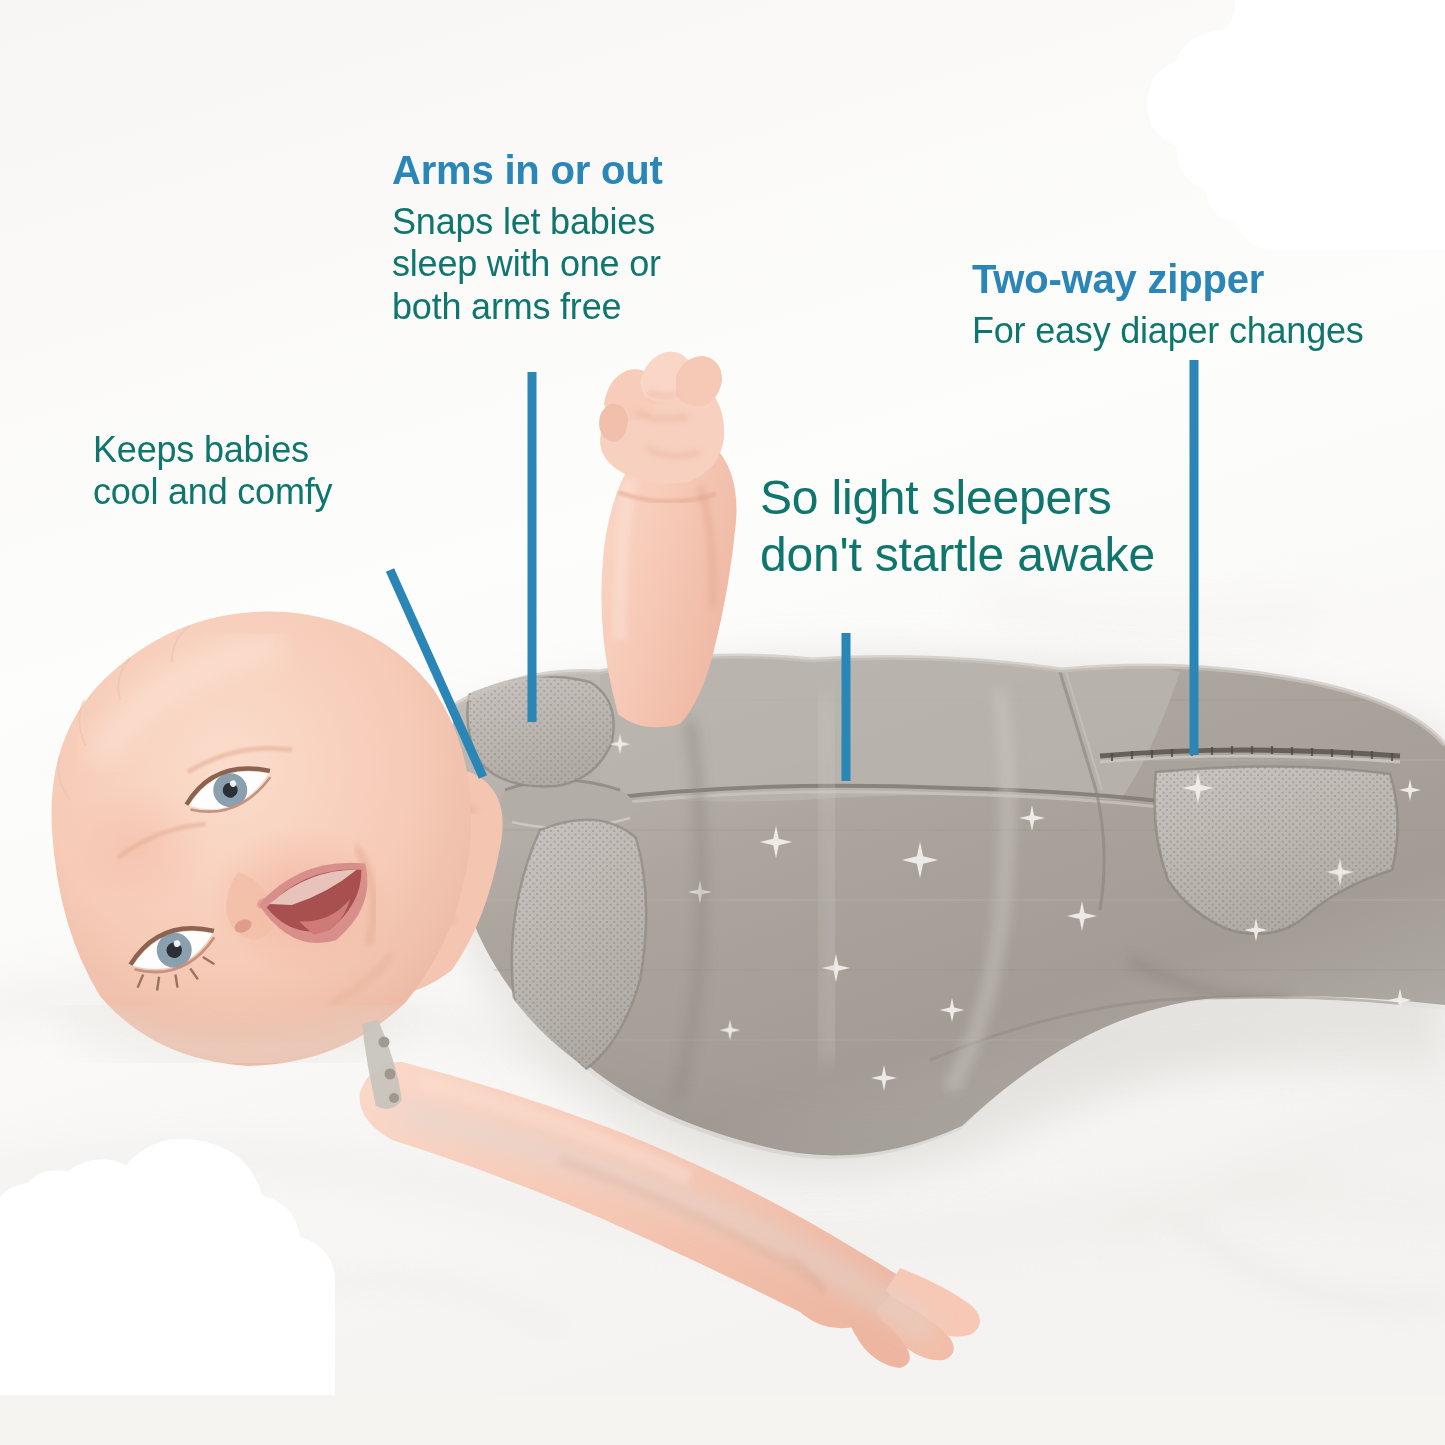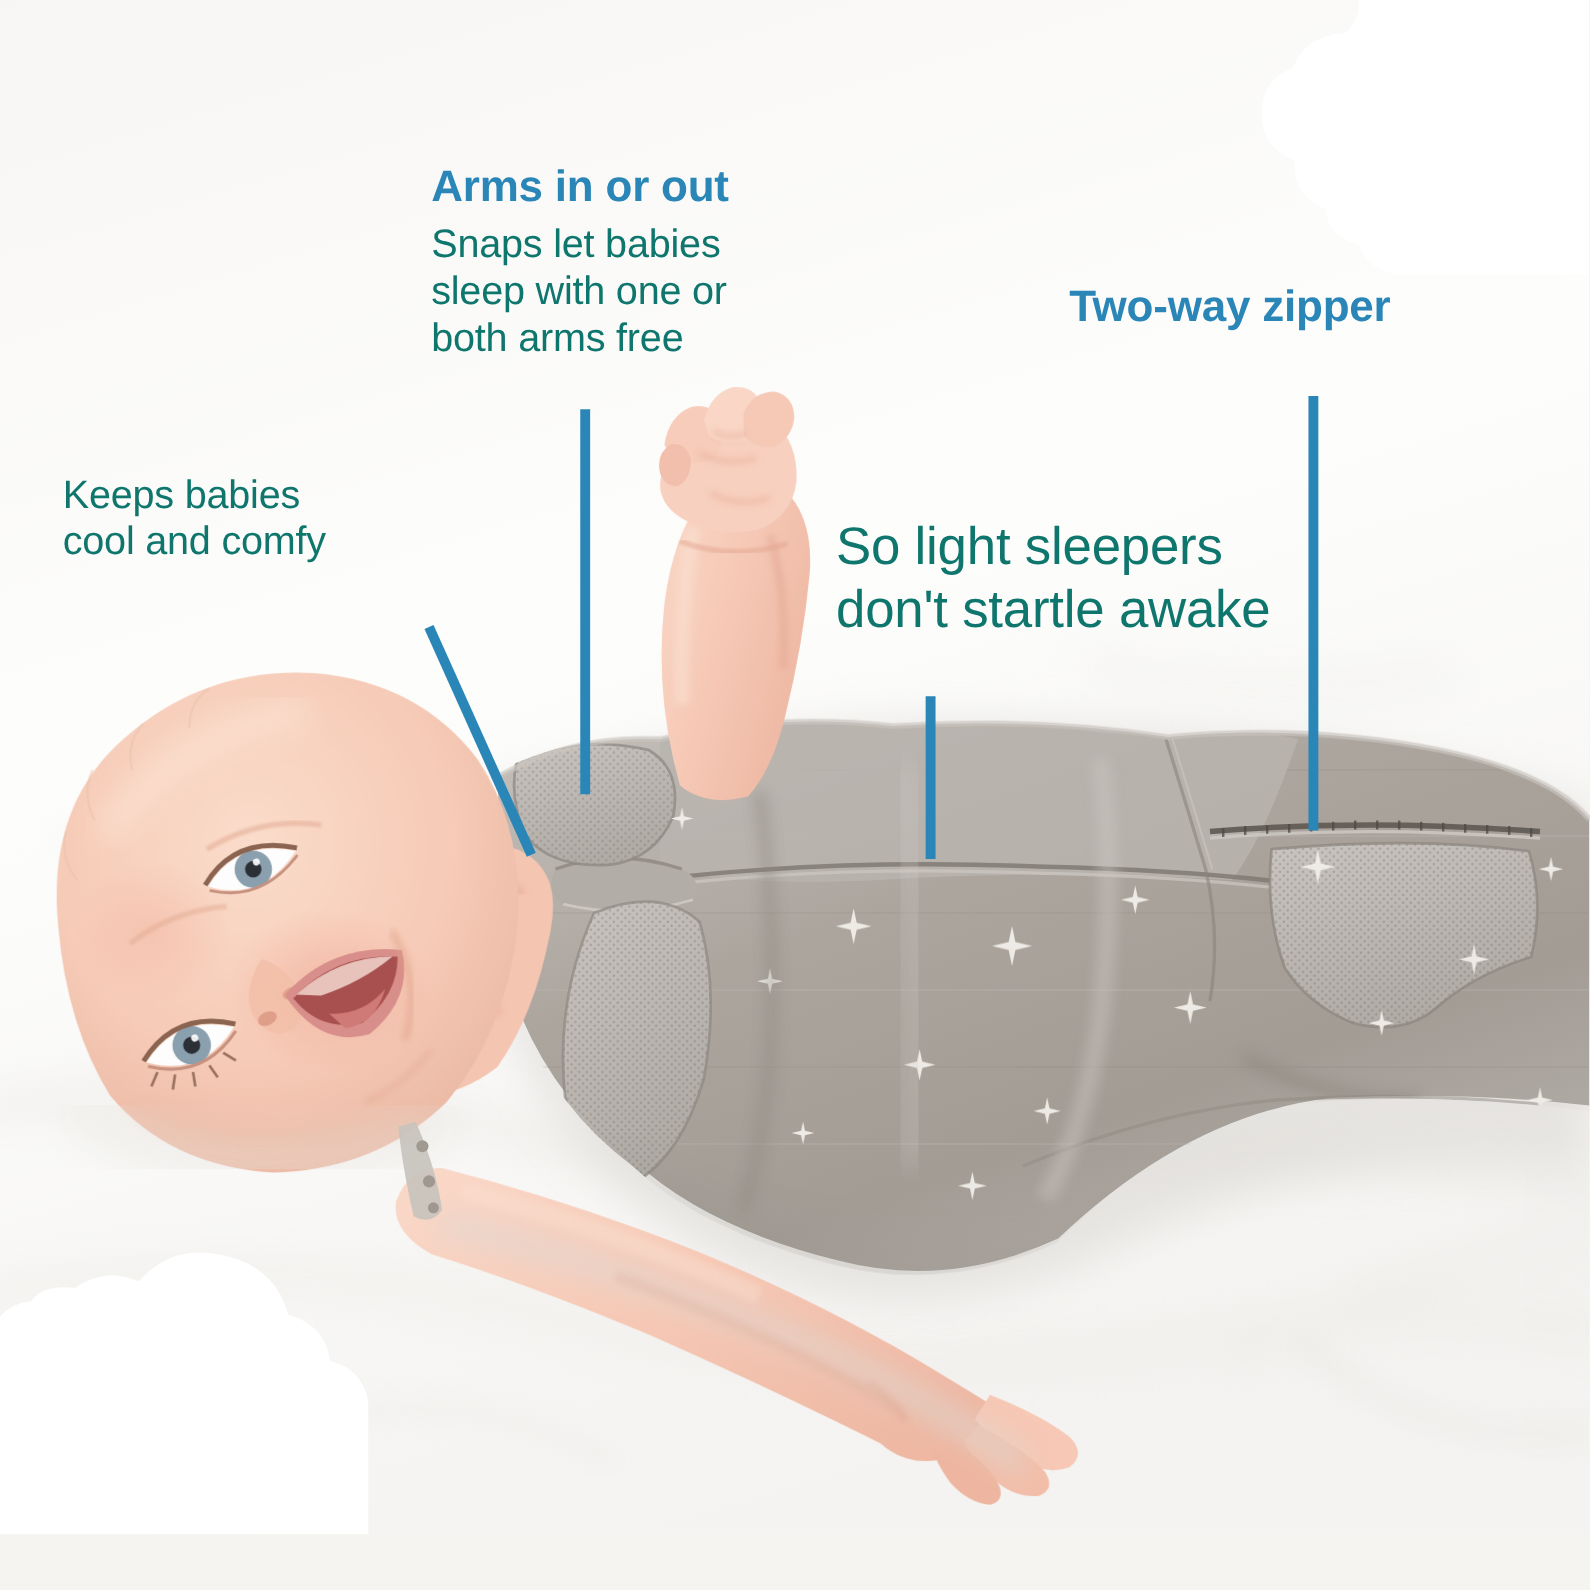--- a/index.html
+++ b/index.html
@@ -38,21 +38,21 @@
   #callout-arms{left:392px;top:150px;}
   #callout-arms .head{font-size:40px;}
   #callout-arms .body{font-size:36px;margin-top:11px;}
 
   #callout-zipper{left:972px;top:235px;margin-top:24px;}
   #callout-zipper .head{font-size:40px;}
   #callout-zipper .body{font-size:36px;margin-top:11px;}
 
   #callout-mesh{left:57px;top:418px;}
   #callout-mesh .head{font-size:40px;}
-  #callout-mesh .body{font-size:36px;margin-top:11px;}
+  #callout-mesh .body{font-size:36px;margin-top:11px;margin-left:36px;}
 
   #callout-velcro{left:760px;top:464px;}
   #callout-velcro .head{font-size:40px;}
   #callout-velcro .body{font-size:48px;margin-top:6px;}
 
   
   #leaders{position:absolute;inset:0;width:1445px;height:1445px;pointer-events:none;}
 </style>
 </head>
 <body>
@@ -410,20 +410,21 @@
 
   <div class="callout" id="callout-arms">
     <div class="head">Arms in or out</div>
     <div class="body">Snaps let babies
 sleep with one or
 both arms free</div>
   </div>
 
   <div class="callout" id="callout-zipper">
     <div class="head">Two-way zipper</div>
+    <div class="body">For easy diaper changes</div>
   </div>
 
   <div class="callout" id="callout-mesh">
     <div class="body">Keeps babies
 cool and comfy</div>
   </div>
 
   <div class="callout" id="callout-velcro">
     <div class="body">So light sleepers
 don't startle awake</div>

